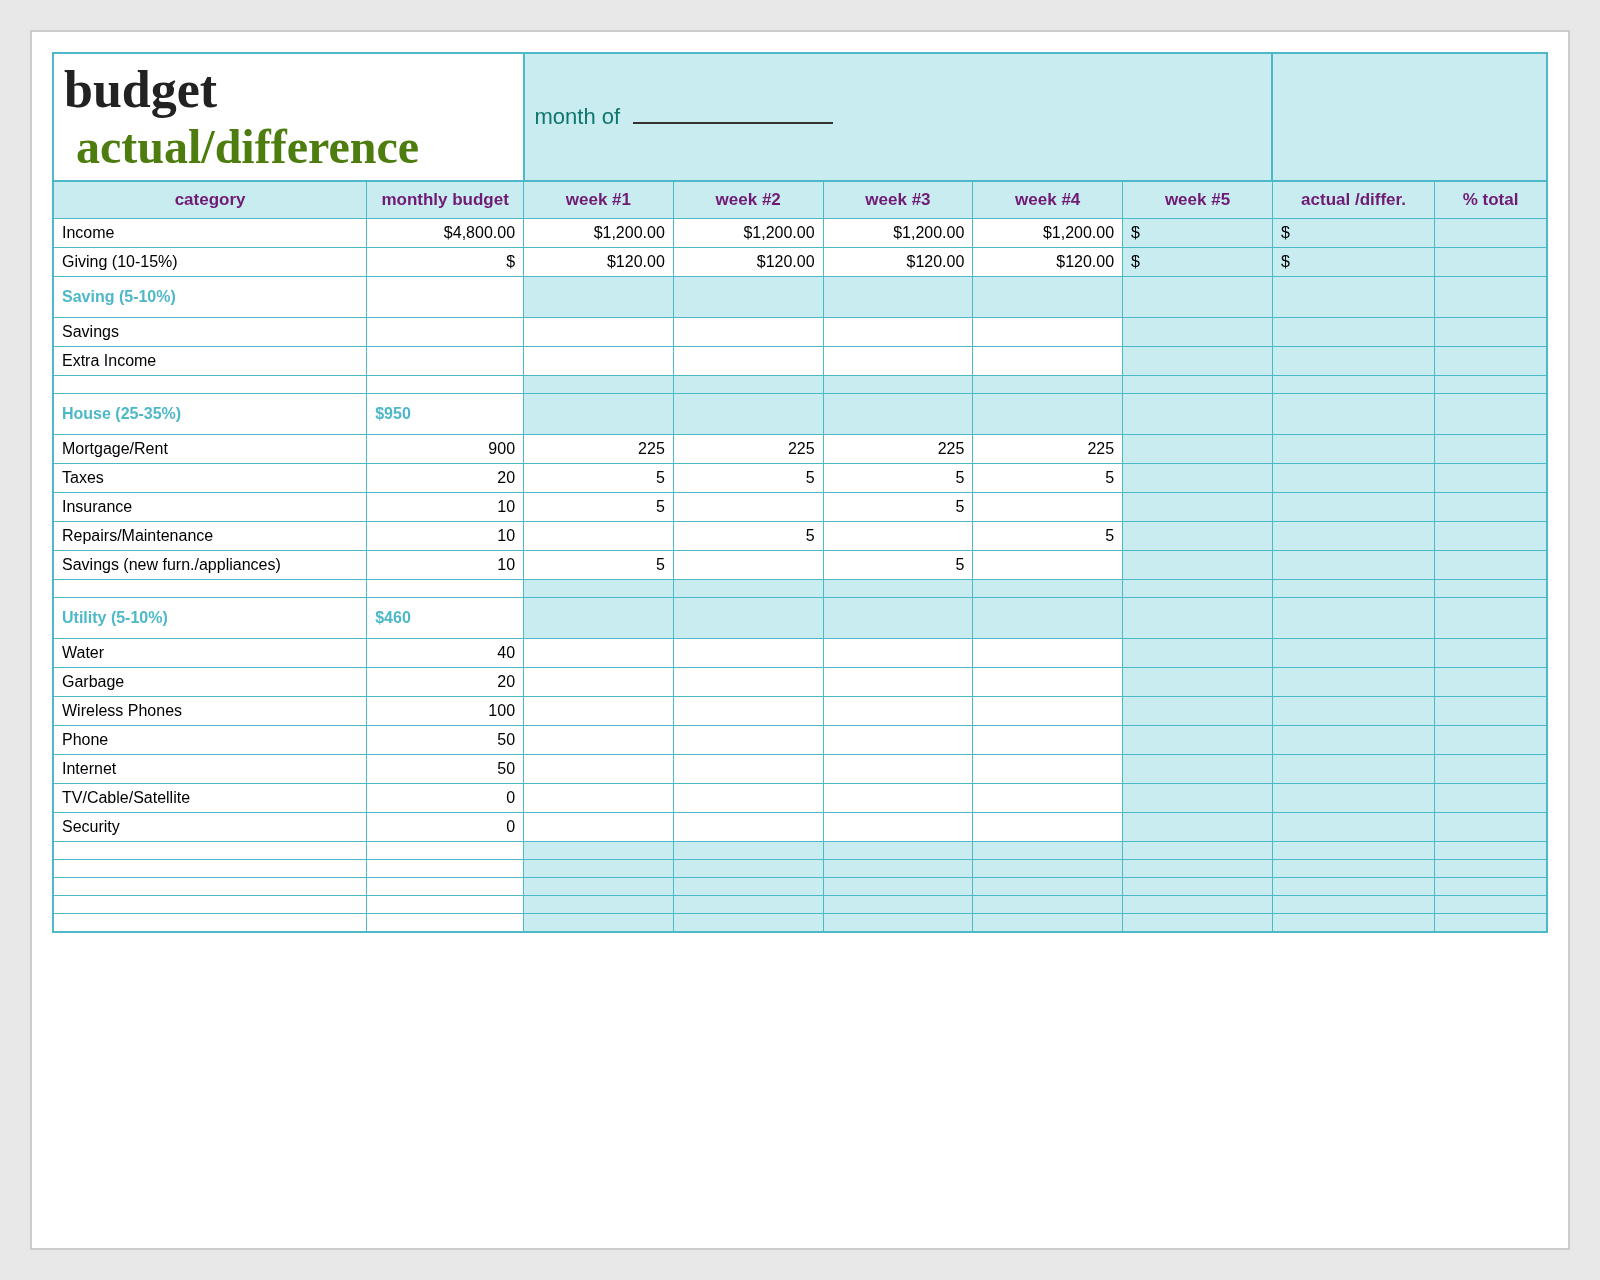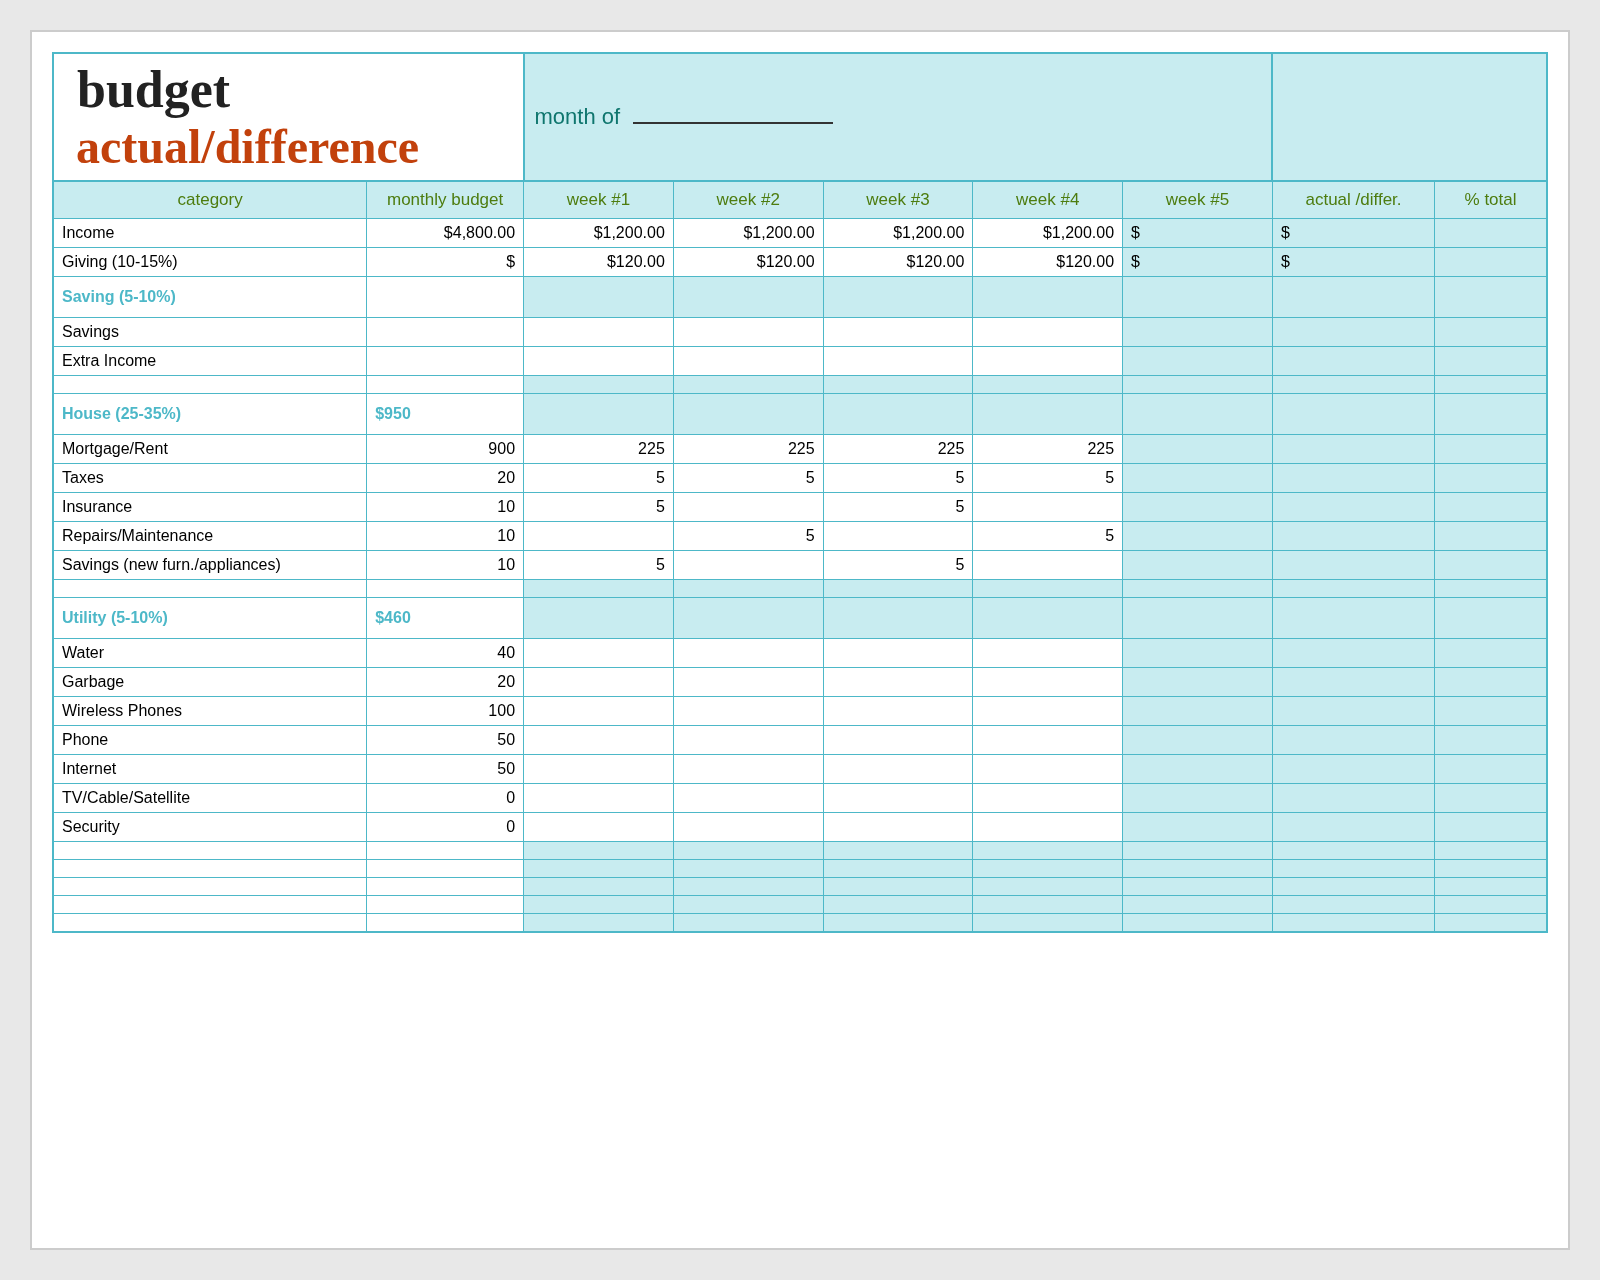--- a/index.html
+++ b/index.html
@@ -31,26 +31,25 @@
     }
     .title-cell {
       background: white;
       vertical-align: middle;
     }
     .title-budget {
       font-size: 52px;
       font-weight: bold;
       color: #222;
       font-family: Georgia, serif;
-      margin-left: 13px;
     }
     .title-actual {
       font-size: 48px;
       font-weight: bold;
-      color: #c2410c;
+      color: #4d7c0f;
       font-family: Georgia, serif;
       margin-left: 12px;
     }
     .month-cell {
       background: #c8ecf0;
       vertical-align: middle;
       text-align: left;
       padding: 10px 20px;
     }
     .month-label {
@@ -63,23 +62,23 @@
       border-bottom: 2px solid #333;
       margin-left: 8px;
     }
     
     .col-headers td {
       background: #c8ecf0;
       border: 1px solid #4db8c8;
       text-align: center;
       vertical-align: middle;
       font-size: 17px;
-      color: #4d7c0f;
+      color: #701a75;
       padding: 8px 4px;
-      font-weight: normal;
+      font-weight: bold;
     }
     .col-category {
       text-align: center;
     }
     
     .data-row td {
       border: 1px solid #4db8c8;
       font-size: 16px;
       padding: 5px 8px;
       vertical-align: middle;

